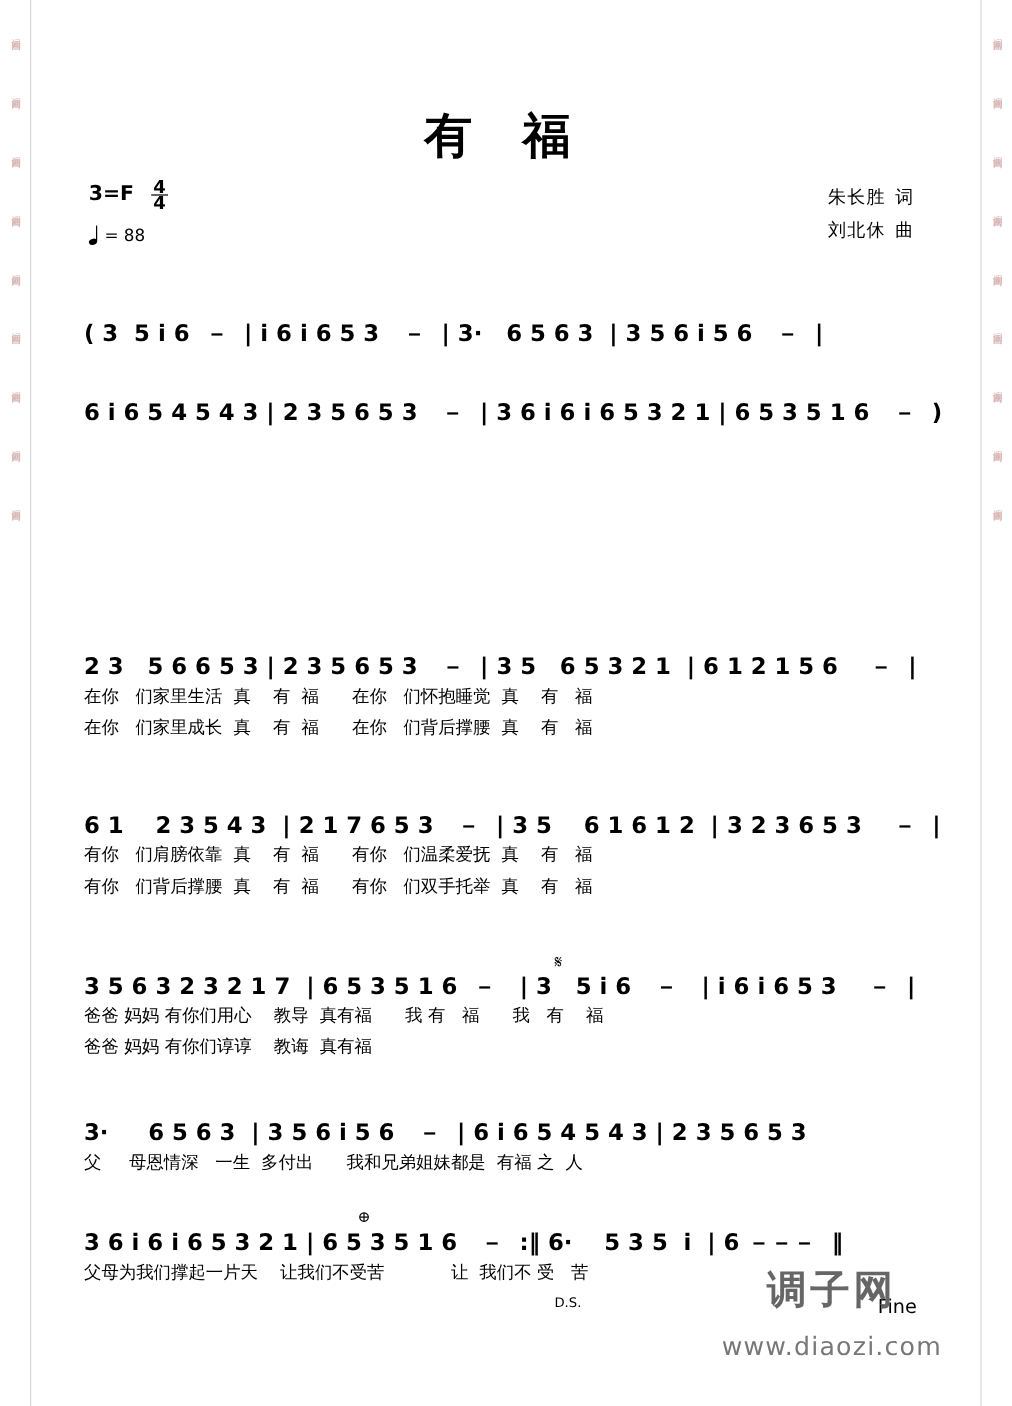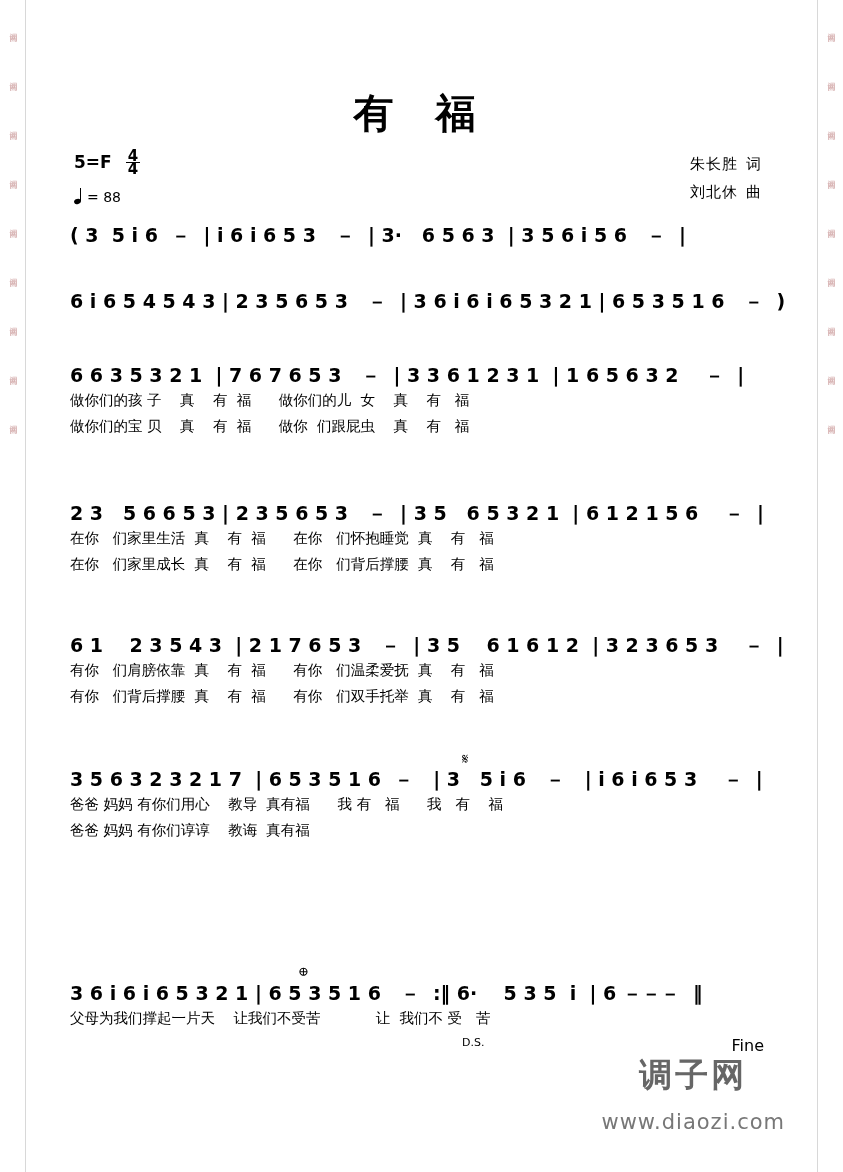--- a/index.html
+++ b/index.html
@@ -123,20 +123,21 @@
     bottom: 3px; left: 6px;
     width: 1.4px; height: 13px;
     background: #000;
   }
 
   
   .system {
     position: absolute;
     left: 40px;
     width: 710px;
+    margin-top: 43px;
   }
   .notes {
     font-family: "DejaVu Sans", sans-serif;
     font-size: 19px;
     font-weight: bold;
     letter-spacing: 0px;
     white-space: pre;
     line-height: 26px;
     position: relative;
   }
@@ -229,21 +230,21 @@
       <div>
         <span class="name">朱长胜</span><span class="role">词</span>
       </div>
       <div>
         <span class="name">刘北休</span><span class="role">曲</span>
       </div>
     </div>
 
     <div class="meta">
       <div class="keysig">
-        <span>5=F</span>
+        <span>3=F</span>
         <span class="frac">
           <span class="num">4</span>
           <span class="den">4</span>
         </span>
       </div>
       <div class="tempo">
         <span class="note">
           <span class="head"></span>
             <span class="stem"></span>
         </span>
@@ -252,45 +253,44 @@
     </div>
 
     <div class="system" style="top:222px">
       <div class="notes">( 3  5 i 6  －  | i 6 i 6 5 3   －  | 3·   6 5 6 3  | 3 5 6 i 5 6   －  |</div>
     </div>
 
     <div class="system" style="top:288px">
       <div class="notes">6 i 6 5 4 5 4 3 | 2 3 5 6 5 3   －  | 3 6 i 6 i 6 5 3 2 1 | 6 5 3 5 1 6   －  )</div>
     </div>
 
-    <div class="system" style="top:362px">
-      <div class="notes">6 6 3 5 3 2 1  | 7 6 7 6 5 3   －  | 3 3 6 1 2 3 1  | 1 6 5 6 3 2    －  |</div>
-      <div class="lyric">做你们的孩 子    真    有  福      做你们的儿  女    真    有   福</div>
-      <div class="lyric lyric2">做你们的宝 贝    真    有  福      做你  们跟屁虫    真    有   福</div>
-    </div>
 
     <div class="system" style="top:500px">
       <div class="notes">2 3   5 6 6 5 3 | 2 3 5 6 5 3   －  | 3 5   6 5 3 2 1  | 6 1 2 1 5 6    －  |</div>
       <div class="lyric">在你   们家里生活  真    有  福      在你   们怀抱睡觉  真    有   福</div>
       <div class="lyric lyric2">在你   们家里成长  真    有  福      在你   们背后撑腰  真    有   福</div>
     </div>
 
     <div class="system" style="top:632px">
       <div class="notes">6 1    2 3 5 4 3  | 2 1 7 6 5 3   －  | 3 5    6 1 6 1 2  | 3 2 3 6 5 3    －  |</div>
       <div class="lyric">有你   们肩膀依靠  真    有  福      有你   们温柔爱抚  真    有   福</div>
       <div class="lyric lyric2">有你   们背后撑腰  真    有  福      有你   们双手托举  真    有   福</div>
     </div>
 
     <div class="system" style="top:766px">
       <div class="segno" style="left:392px; top:-16px">𝄋</div>
       <div class="notes">3 5 6 3 2 3 2 1 7  | 6 5 3 5 1 6  －   | 3   5 i 6   －   | i 6 i 6 5 3    －  |</div>
       <div class="lyric">爸爸 妈妈 有你们用心    教导  真有福      我 有   福      我   有    福</div>
       <div class="lyric lyric2">爸爸 妈妈 有你们谆谆    教诲  真有福</div>
     </div>
 
+    <div class="system" style="top:888px">
+      <div class="notes">3·     6 5 6 3  | 3 5 6 i 5 6   －  | 6 i 6 5 4 5 4 3 | 2 3 5 6 5 3</div>
+      <div class="lyric">父     母恩情深   一生  多付出      我和兄弟姐妹都是  有福 之  人</div>
+    </div>
 
     <div class="system" style="top:980px">
       <div class="coda" style="left:228px; top:-16px">⊕</div>
       <div class="notes">3 6 i 6 i 6 5 3 2 1 | 6 5 3 5 1 6   －  :‖ 6·    5 3 5  i  | 6 －－－  ‖</div>
       <div class="lyric">父母为我们撑起一片天    让我们不受苦            让  我们不 受   苦</div>
       <div class="ds" style="left:392px; top:56px">D.S.</div>
       <div class="fine" style="top:56px">Fine</div>
     </div>
 
   </div>

